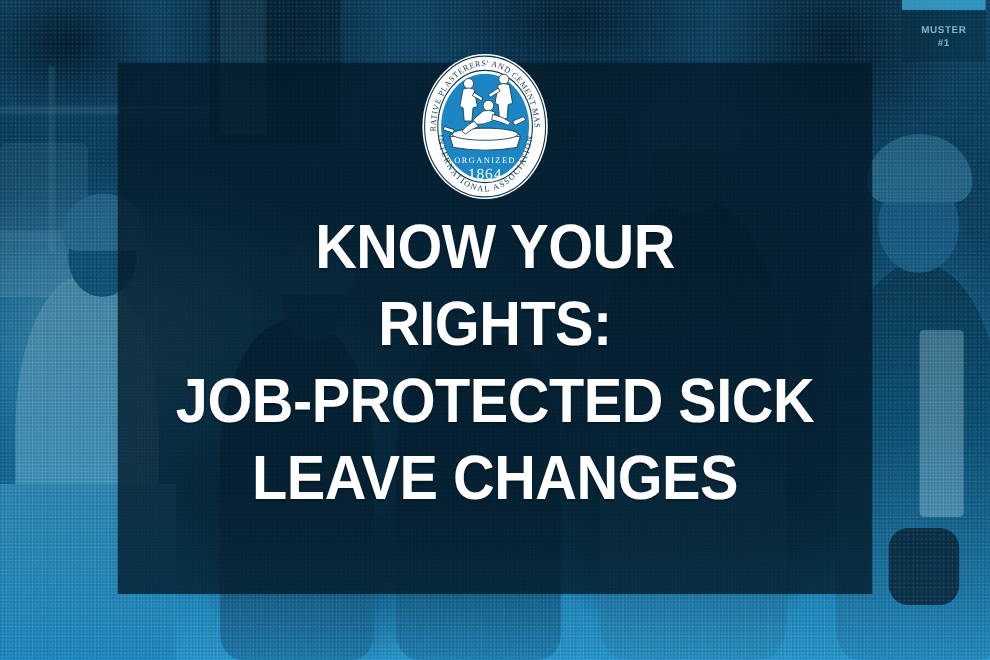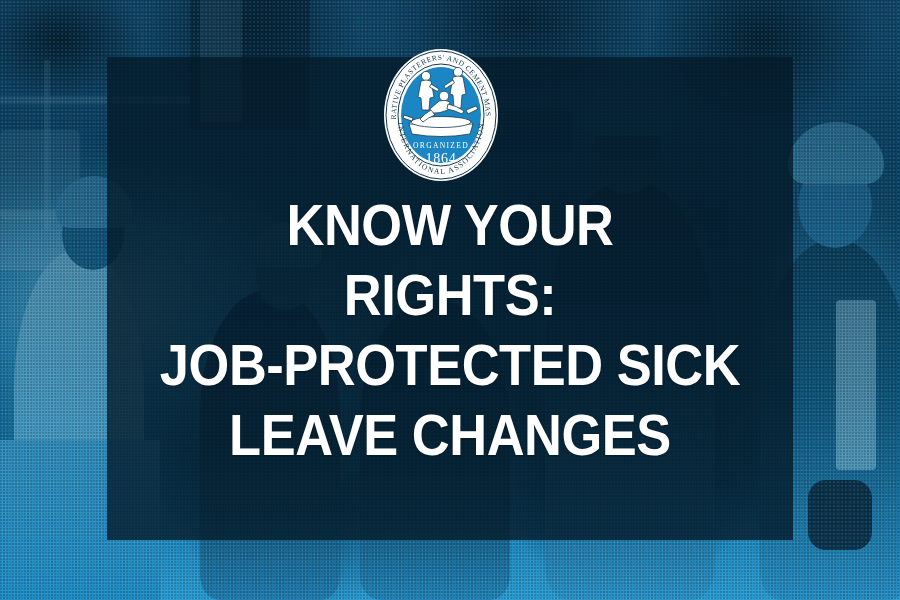--- a/index.html
+++ b/index.html
@@ -137,20 +137,25 @@
     <div class="slab" style="left:808px;top:480px;width:64px;height:70px;background:rgba(10,46,66,.85);border-radius:18px;"></div>
 
     <div class="slab" style="left:0;top:440px;width:160px;height:160px;background:linear-gradient(180deg,#49b4e0,#2aa3d6);"></div>
 
     <div class="tone"></div>
     <div class="tone2"></div>
     <div class="dots"></div>
     <div class="dots2"></div>
   </div>
 
+  <div class="muster">
+    <div class="b"></div>
+    <span>MUSTER</span>
+    <span>#1</span>
+  </div>
 
   <div class="panel"></div>
 
   <div class="seal">
     <svg viewBox="0 0 118 134" xmlns="http://www.w3.org/2000/svg" aria-hidden="true">
       <defs>
         <path id="arcTop" d="M 14,70 A 45,58 0 0 1 104,70" fill="none"></path>
         <path id="arcBot" d="M 16,70 A 43,56 0 0 0 102,70" fill="none"></path>
       </defs>
 

